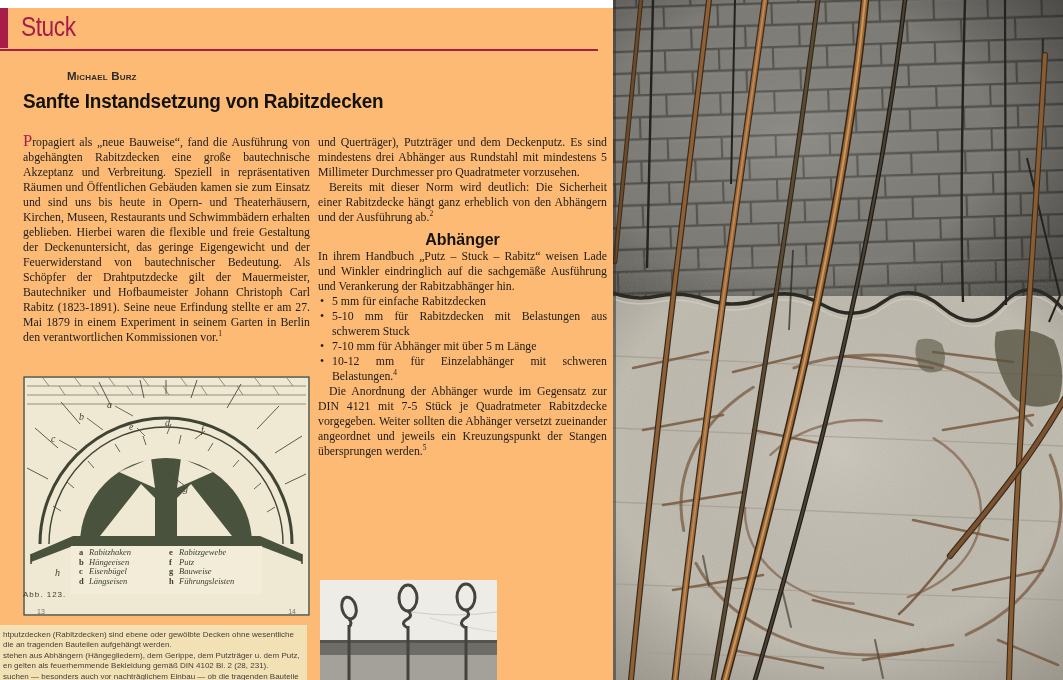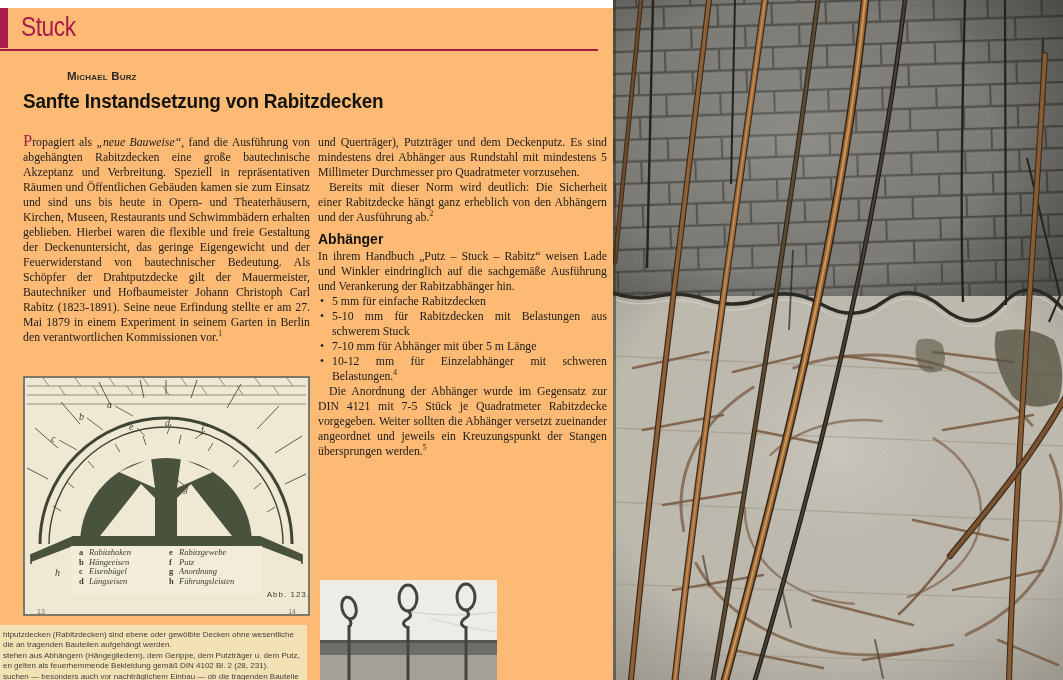--- a/index.html
+++ b/index.html
@@ -19,38 +19,38 @@
   #title{left:23px;top:82px;font-family:"Liberation Sans",sans-serif;font-weight:700;
          font-size:19.5px;color:#121210;transform:scaleX(.97);transform-origin:0 0;
          letter-spacing:-.2px;}
 
   .col{font-size:11.8px;line-height:15px;text-align:justify;}
   #col1{left:23px;top:127px;width:287px;}
   #col2{left:318px;top:127px;width:289px;}
   .col p{margin:0;}
   .indent{text-indent:11px;}
   .dropcap{color:var(--accent);font-size:16.5px;line-height:11px;font-weight:400;}
-  .ital{font-style:italic;}
+  .ital{}
   sup{font-size:7.5px;line-height:0;}
   .quote{font-style:italic;text-indent:11px;}
-  .subhead{font-family:"Liberation Sans",sans-serif;font-weight:700;font-size:14px;
-           margin:7px 0 2px 0 !important;text-align:left;color:#14130f;}
+  .subhead{font-family:"Liberation Sans",sans-serif;font-weight:700;font-size:16px;
+           margin:7px 0 2px 0 !important;text-align:center;color:#14130f;}
   ul.bullets{margin:0;padding:0;list-style:none;}
   ul.bullets li{display:flex;margin:0;}
   ul.bullets .bmark{flex:0 0 12px;padding-left:2px;}
   ul.bullets .btext{flex:1;text-align:justify;font-family:Liberation Serif, serif;}
 
   
   #figure-drawing{left:23px;top:368px;width:287px;height:240px;background:var(--figbg);}
   #figure-drawing svg{position:absolute;left:0;top:0;}
   .legend{position:absolute;left:56px;top:172px;width:180px;display:flex;
           font-style:italic;font-size:8.5px;line-height:9.6px;color:#39402d;}
   .legend .lcol{width:92px;}
   .legend .lk{display:inline-block;width:10px;font-weight:700;font-style:normal;}
-  #fig-caption{position:absolute;left:0;top:214px;width:287px;text-align:right;
+  #fig-caption{position:absolute;left:0;top:214px;width:287px;text-align:left;
                font-size:8px;letter-spacing:1px;color:#39402d;font-family:"Liberation Sans",sans-serif;}
   .figfoot{position:absolute;top:232px;font-size:7px;color:#7d7a68;font-family:"Liberation Sans",sans-serif;}
 
   
   #note-box{left:0;top:617px;width:307px;height:63px;background:var(--notebg);
             font-family:"Liberation Sans",sans-serif;font-size:8px;line-height:10.4px;
             color:#45413a;padding:5px 8px 0 3px;box-sizing:border-box;}
   #note-box div{white-space:nowrap;overflow:hidden;}
 
   
@@ -128,21 +128,21 @@
     <div class="legend">
       <div class="lcol">
         <div><span class="lk">a</span><span class="ll">Rabitzhaken</span></div>
         <div><span class="lk">b</span><span class="ll">Hängeeisen</span></div>
         <div><span class="lk">c</span><span class="ll">Eisenbügel</span></div>
         <div><span class="lk">d</span><span class="ll">Längseisen</span></div>
       </div>
       <div class="lcol">
         <div><span class="lk">e</span><span class="ll">Rabitzgewebe</span></div>
         <div><span class="lk">f</span><span class="ll">Putz</span></div>
-        <div><span class="lk">g</span><span class="ll">Anordnung</span></div>
+        <div><span class="lk">g</span><span class="ll">Bauweise</span></div>
         <div><span class="lk">h</span><span class="ll">Führungsleisten</span></div>
       </div>
     </div>
     <div id="fig-caption">Abb. 123.</div>
     <div class="figfoot" style="left:14px;">13</div>
     <div class="figfoot" style="right:14px;">14</div>
   </div>
 
   <div id="note-box" class="abs">
     <div>htputzdecken (Rabitzdecken) sind ebene oder gewölbte Decken ohne wesentliche</div>

